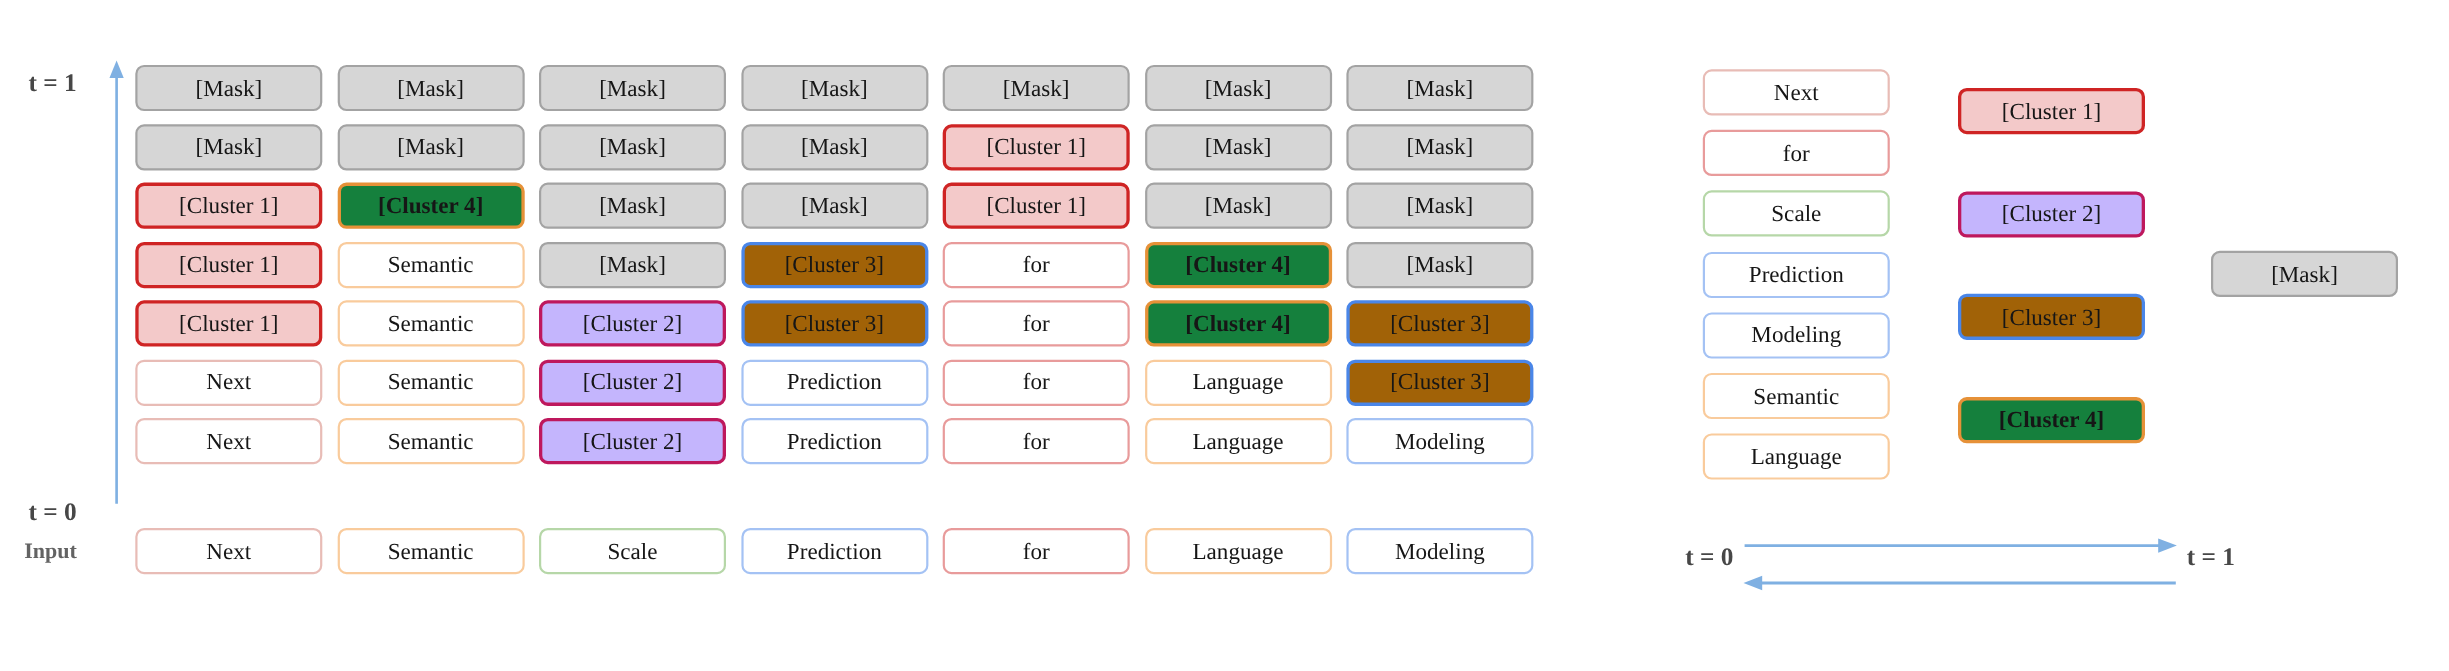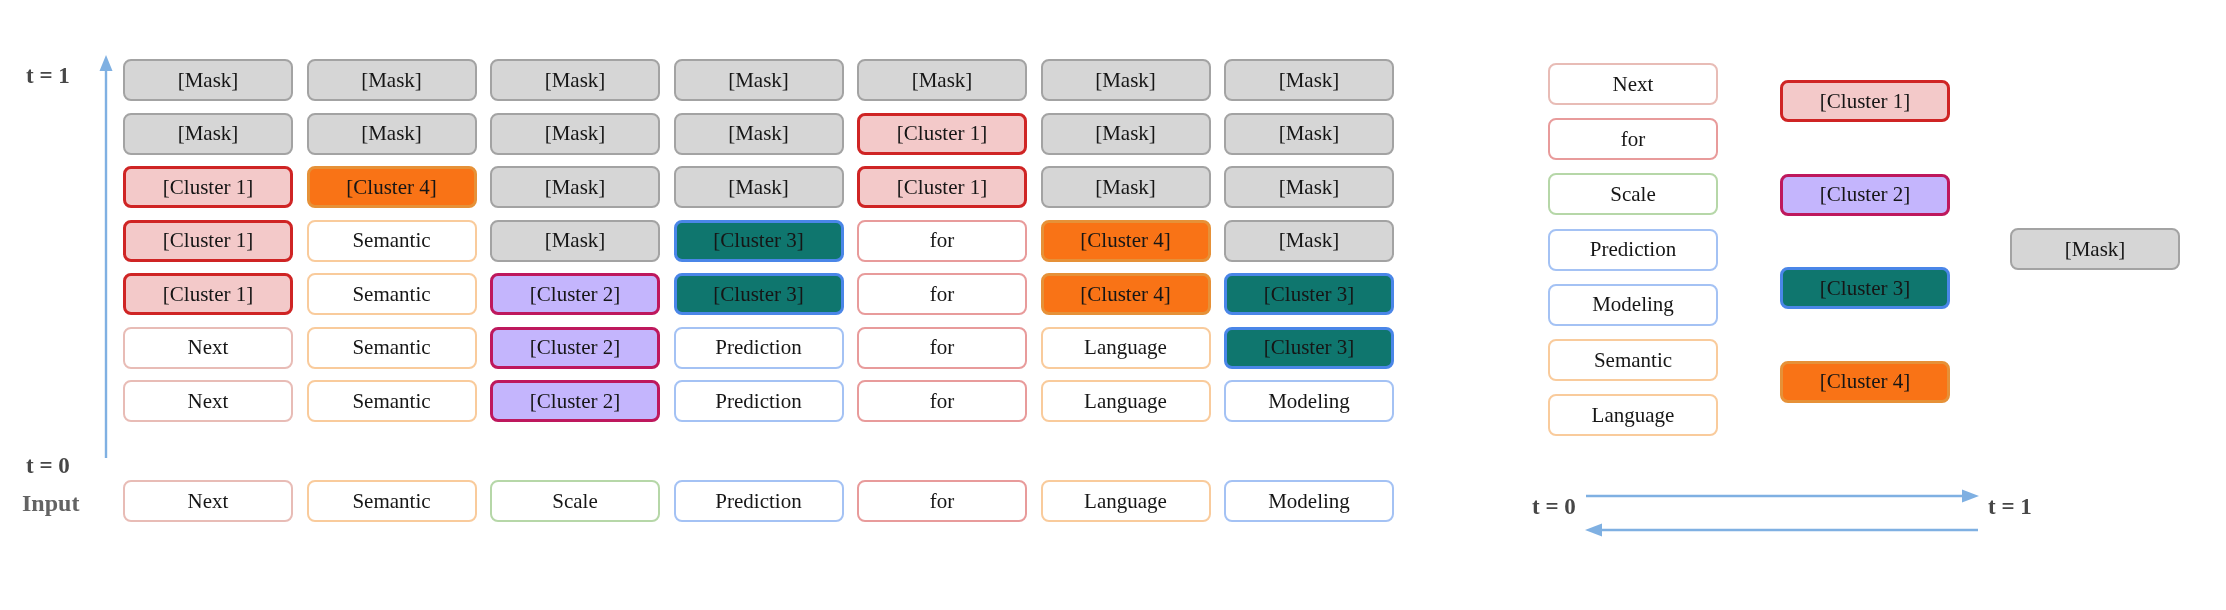--- a/index.html
+++ b/index.html
@@ -23,39 +23,39 @@
     font-size: 21px;
     color: #161616;
     background: #ffffff;
     border: 2px solid #cccccc;
     white-space: nowrap;
   }
   
   .t-mask  { background: #d6d6d6; border: 2px solid #a3a3a3; }
   .t-c1    { background: #f3c9c9; border: 3px solid #cf2424; }
   .t-c2    { background: #c4b5fd; border: 3px solid #be185d; }
-  .t-c3    { background: #0f766e; border: 3px solid #4a86e8; }
-  .t-c4    { background: #f97316; border: 3px solid #e69138; }
+  .t-c3    { background: #a16207; border: 3px solid #4a86e8; }
+  .t-c4    { background: #15803d; border: 3px solid #e69138; font-weight: bold; }
   .t-next  { border-color: #e8bcb6; }
   .t-for   { border-color: #e89b9b; }
   .t-scale { border-color: #b6d7a8; }
   .t-pred, .t-model { border-color: #a4c2f4; }
   .t-sem,  .t-lang  { border-color: #f9cb9c; }
 
   .axis-label {
     position: absolute;
     font-weight: bold;
     font-size: 23px;
     color: #474747;
     white-space: nowrap;
   }
   .input-label {
     position: absolute;
     font-weight: bold;
-    font-size: 24px;
+    font-size: 20px;
     color: #636363;
     white-space: nowrap;
   }
   .process-label {
     position: absolute;
     font-weight: bold;
     font-size: 24px;
     color: #6e6e6e;
     text-align: center;
     white-space: nowrap;

